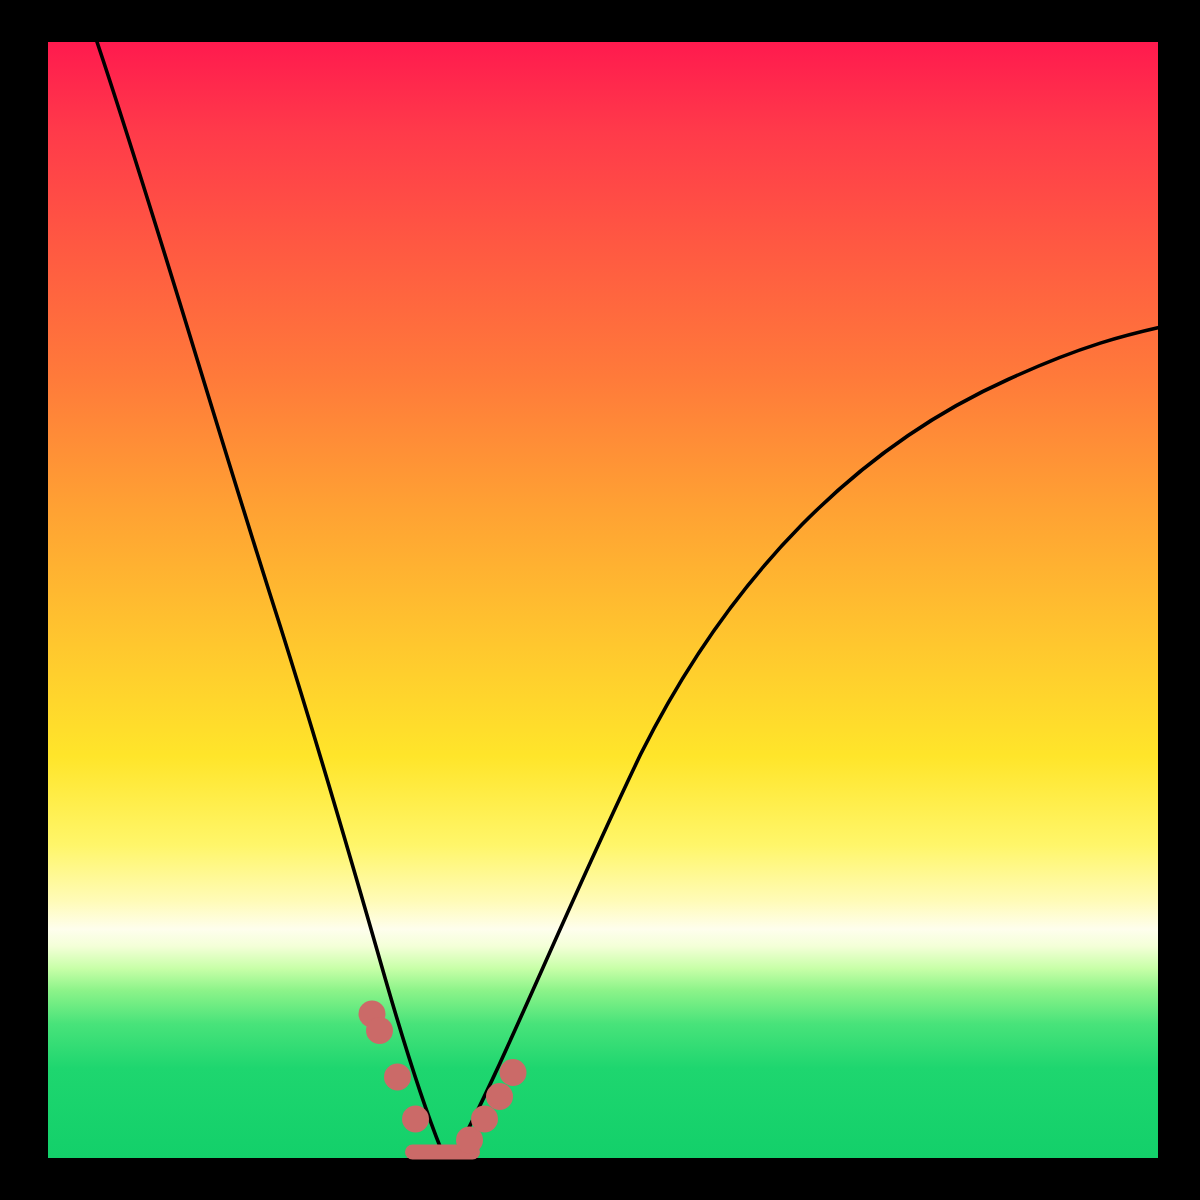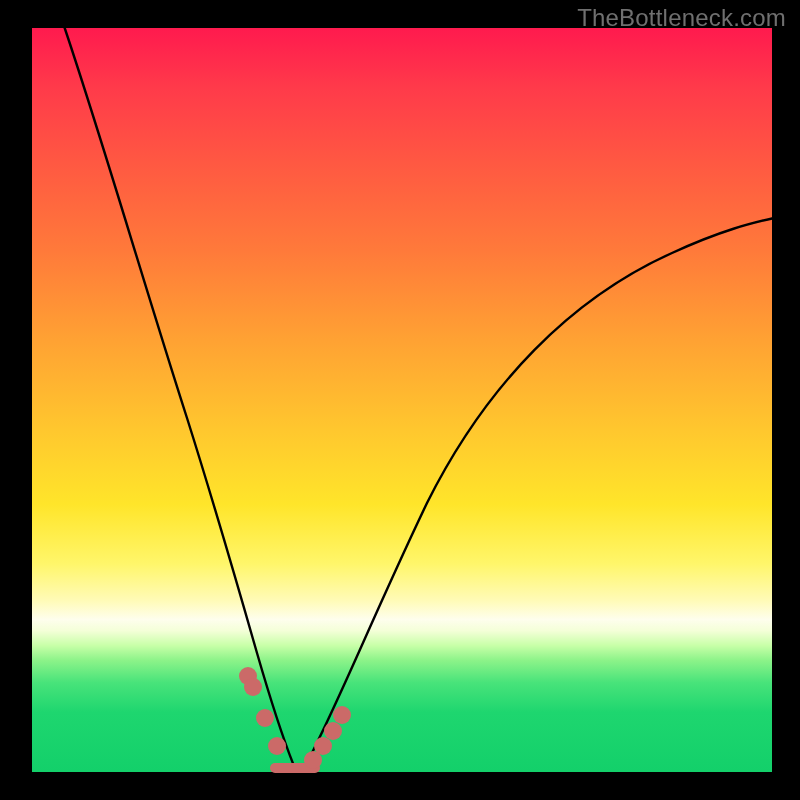--- a/index.html
+++ b/index.html
@@ -76,21 +76,20 @@
     fill: #cb6a68;
     stroke: none;
   }
 </style>
 </head>
 <body>
 
 <div class="frame">
   <div class="plot"></div>
 
-  <div class="watermark">TheBottleneck.com</div>
 
   <svg class="overlay" viewBox="0 0 740 744">
 
     <path class="curve" d="M 30 -8
              C 70 110, 110 250, 155 390
              C 185 485, 205 555, 225 625
              C 238 670, 250 708, 262 738"></path>
 
     <path class="curve" d="M 272 740
              C 300 690, 340 590, 395 475

